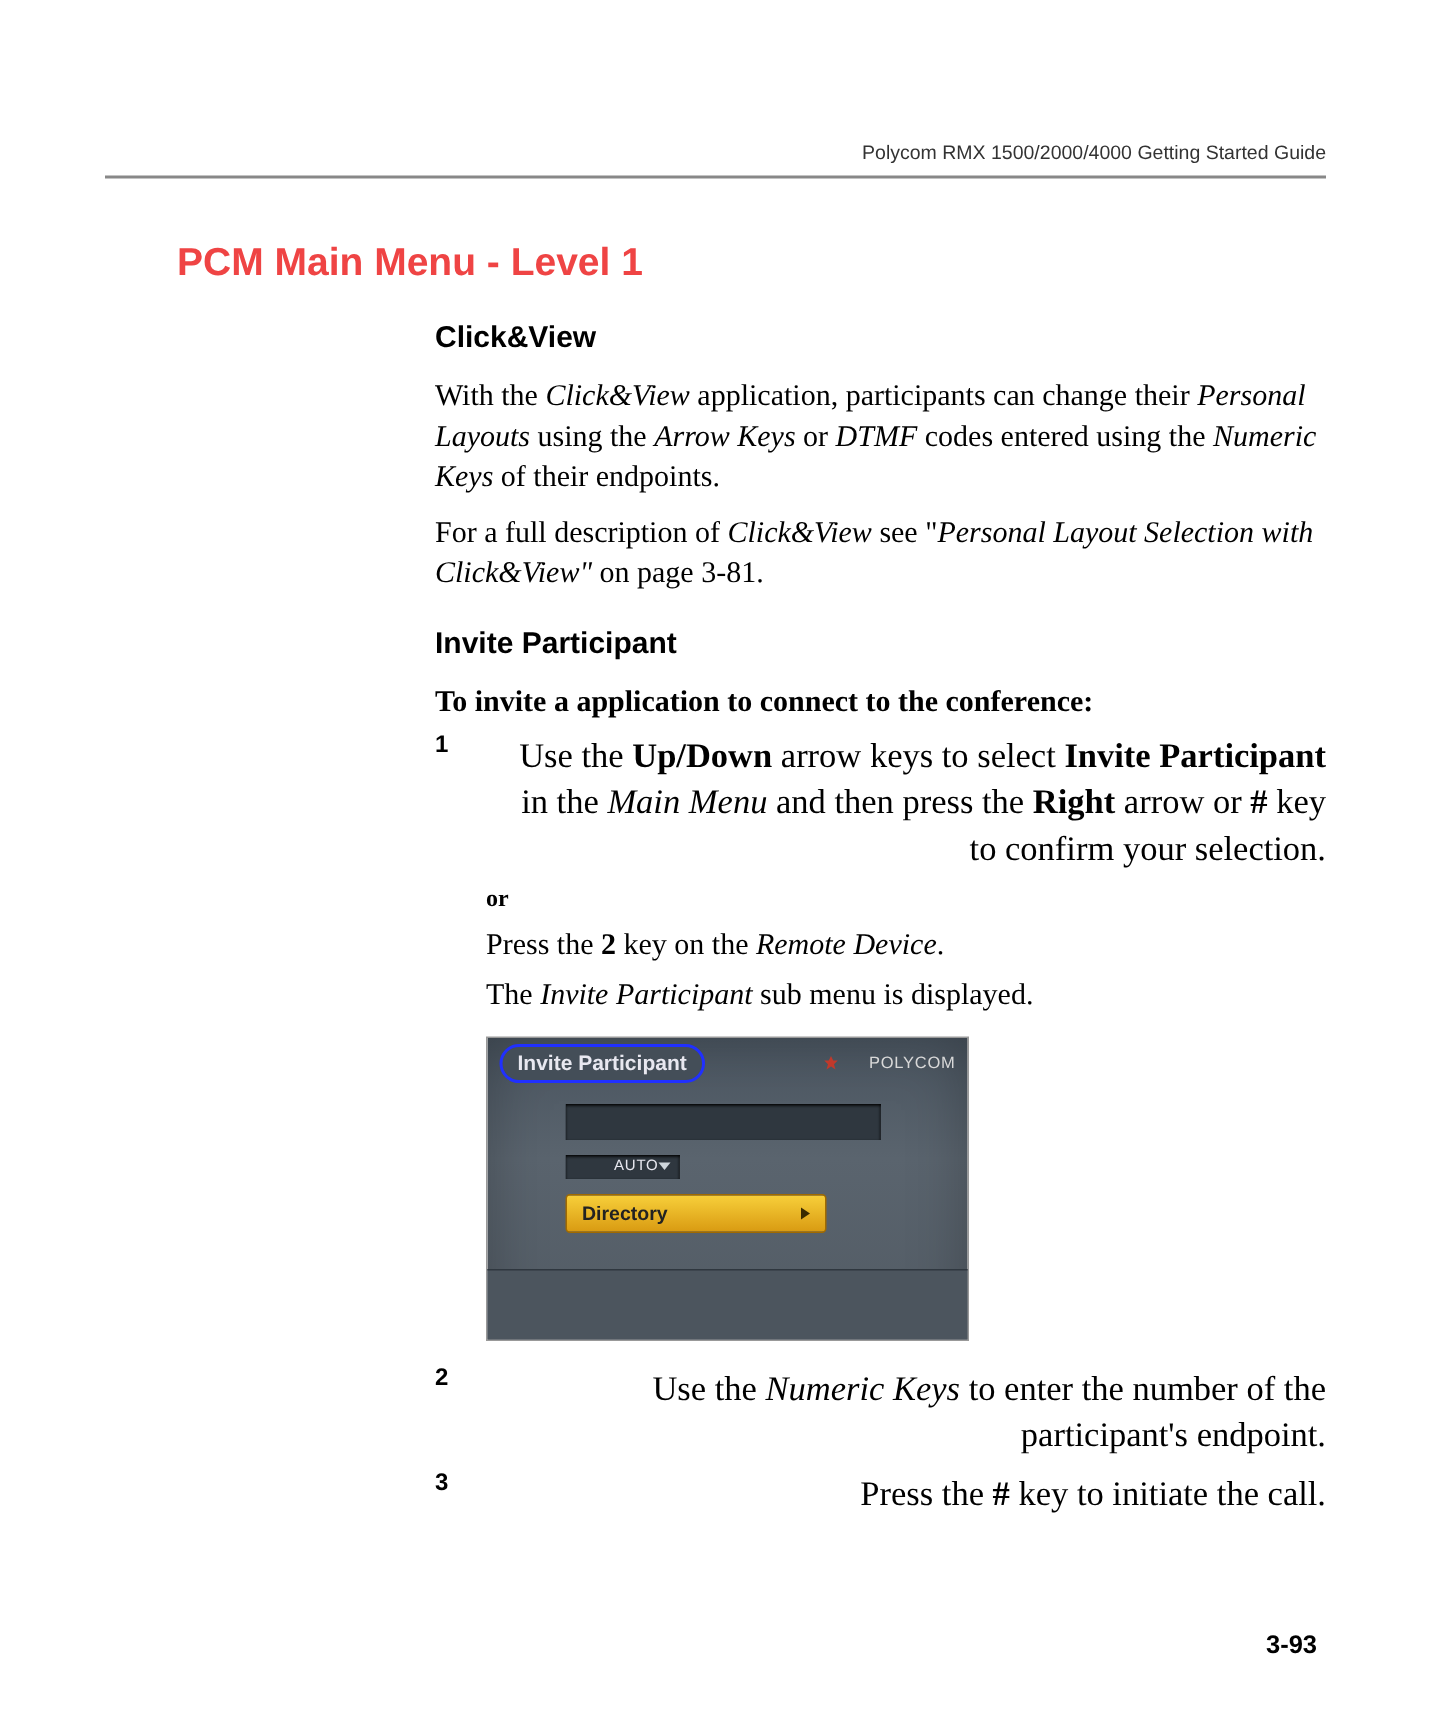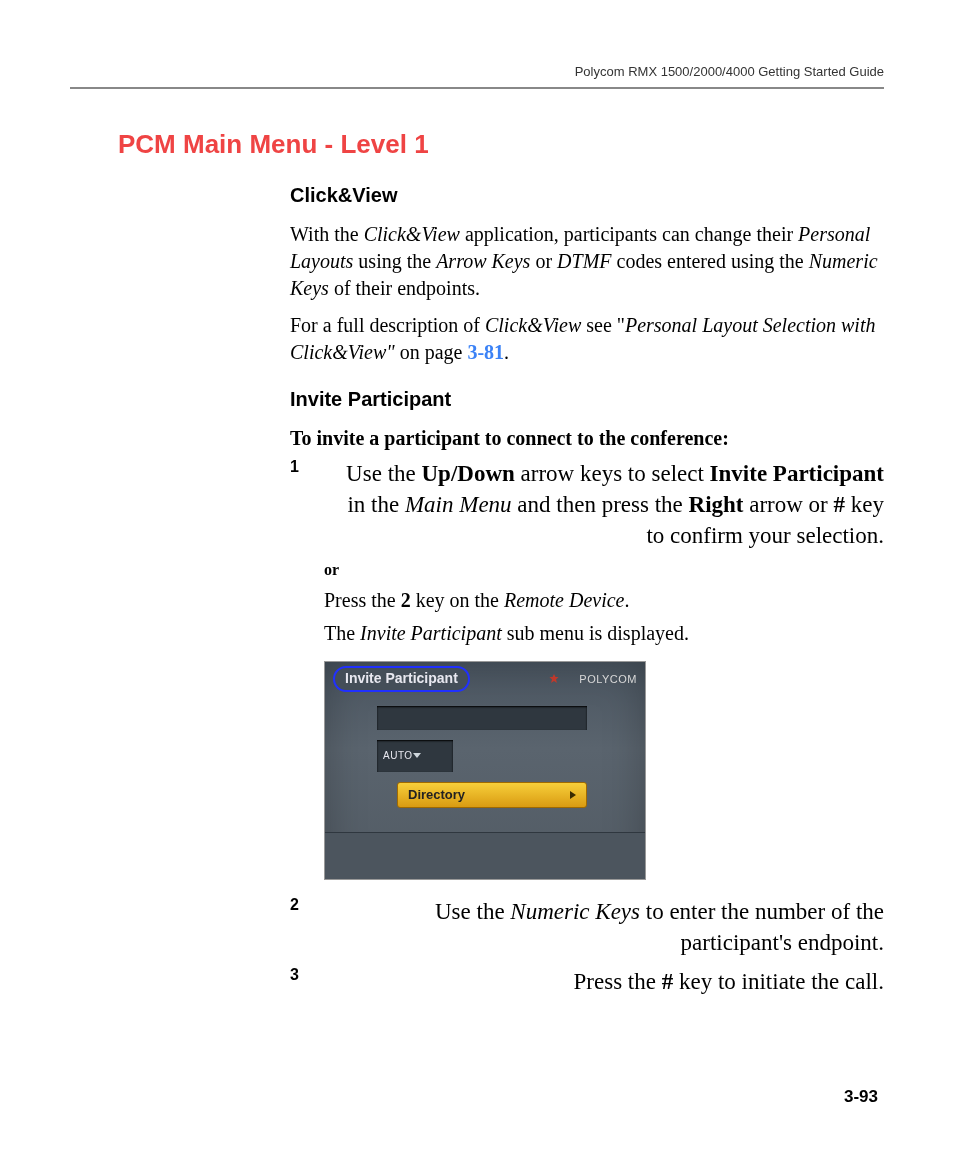--- a/index.html
+++ b/index.html
@@ -4,21 +4,21 @@
 <style>
   body {
     margin: 0;
     padding: 0;
     background: #fff;
     font-family: "Palatino Linotype", "Book Antiqua", Palatino, serif;
     color: #000;
     width: 954px;
   }
   .page {
-    padding: 64px 70px 40px 70px;
+    padding: 94px 70px 40px 70px;
     box-sizing: border-box;
     min-height: 1155px;
     position: relative;
   }
   .header {
     text-align: right;
     font-family: "Lucida Sans", "Lucida Grande", Arial, sans-serif;
     font-size: 13px;
     color: #333;
     margin-bottom: 8px;
@@ -48,21 +48,21 @@
     margin: 0 0 14px 0;
     color: #000;
   }
   p {
     font-size: 20px;
     line-height: 1.35;
     margin: 0 0 10px 0;
   }
   .italic { font-style: italic; }
   .bold { font-weight: bold; }
-  .blue-ref { color: #3b82f6; font-weight: bold; }
+  .blue-ref { color: #000000; font-weight: normal; }
   .instr-lead {
     font-weight: bold;
     margin-top: 14px;
     margin-bottom: 6px;
   }
   .numlist {
     list-style: none;
     padding: 0;
     margin: 0;
   }
@@ -136,41 +136,40 @@
   .fig-field {
     background: #2f373f;
     height: 24px;
     width: 210px;
     margin-bottom: 10px;
     box-shadow: inset 0 1px 2px #000;
   }
   .fig-auto {
     background: #2f373f;
     width: 76px;
-    height: 32px;
-    display: flex;
-    align-items: center;
-    justify-content: flex-start;
+    height: 16px;
+    display: flex;
+    align-items: center;
+    justify-content: flex-end;
     padding: 0 6px 0 6px;
     box-sizing: border-box;
     color: #e8e8f0;
     font-size: 10px;
     letter-spacing: 0.5px;
     margin-bottom: 10px;
     box-shadow: inset 0 1px 2px #000;
   }
   .fig-auto .tri {
     width: 0; height: 0;
     border-left: 4px solid transparent;
     border-right: 4px solid transparent;
     border-top: 5px solid #cfd6dc;
   }
   .fig-btn {
-    margin-left: 20px;
-    width: 190px;
+    width: 174px;
     height: 26px;
     background: linear-gradient(#f7cf3a, #d99b12);
     border: 1px solid #a06a00;
     border-radius: 3px;
     display: flex;
     align-items: center;
     padding: 0 10px;
     box-sizing: border-box;
     color: #222;
     font-size: 13px;
@@ -214,21 +213,21 @@
 
       <h2 class="sub-title">Click&amp;View</h2>
       <p>
         <span>With the </span><span class="italic">Click&amp;View</span><span> application, participants can change their </span><span class="italic">Personal Layouts</span><span> using the </span><span class="italic">Arrow Keys</span><span> or </span><span class="italic">DTMF</span><span> codes entered using the </span><span class="italic">Numeric Keys</span><span> of their endpoints.</span>
       </p>
       <p>
         <span>For a full description of </span><span class="italic">Click&amp;View</span><span> see "</span><span class="italic">Personal Layout Selection with Click&amp;View"</span><span> on page </span><span class="blue-ref">3-81</span><span>.</span>
       </p>
 
       <h2 class="sub-title" style="margin-top:22px">Invite Participant</h2>
-      <p class="instr-lead">To invite a participant to connect to the conference:</p>
+      <p class="instr-lead">To invite a application to connect to the conference:</p>
 
       <ul class="numlist">
         <li>
           <span class="num">1</span>
           <span class="txt">
             <span>Use the </span><span class="bold">Up/Down</span><span> arrow keys to select </span><span class="bold">Invite Participant</span><span> in the </span><span class="italic">Main Menu</span><span> and then press the </span><span class="bold">Right</span><span> arrow or </span><span class="bold">#</span><span> key to confirm your selection.</span>
           </span>
         </li>
       </ul>
       <p class="or-line">or</p>

